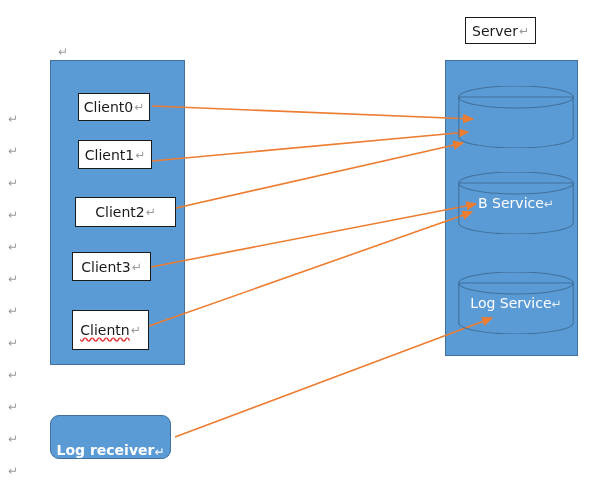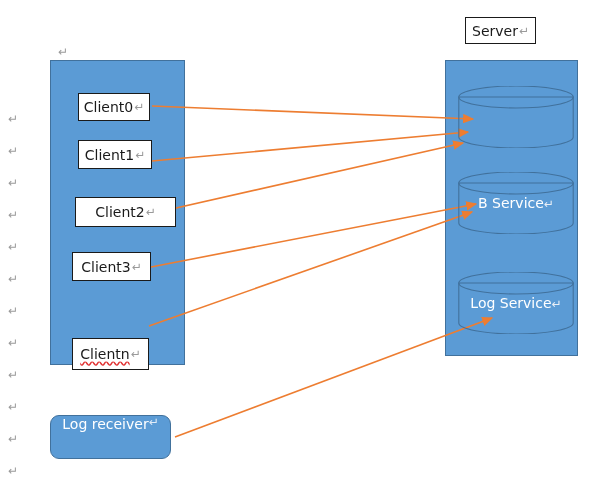--- a/index.html
+++ b/index.html
@@ -108,25 +108,25 @@
     position: absolute;
     left: 50px;
     top: 415px;
     width: 121px;
     height: 44px;
     background: #5B9BD5;
     border: 1px solid #41719C;
     border-radius: 9px;
     box-sizing: border-box;
     display: flex;
-    align-items: flex-start;
+    align-items: flex-end;
     justify-content: center;
     font-family: "DejaVu Sans", sans-serif;
     font-size: 14px;
-    font-weight: 400;
+    font-weight: 700;
     color: #ffffff;
     white-space: nowrap;
   }
   #log-receiver .pilcrow { color: #e0ebf7; }
   
   #connectors {
     position: absolute;
     left: 0; top: 0;
     width: 607px;
     height: 481px;
@@ -185,21 +185,21 @@
         <span class="pilcrow">↵</span>
       </div>
       <div class="labelbox" style="left: 75px; top: 197px; width: 101px; height: 30px;">
         <span>Client2</span>
         <span class="pilcrow">↵</span>
       </div>
       <div class="labelbox" style="left: 72px; top: 252px; width: 79px; height: 29px;">
         <span>Client3</span>
         <span class="pilcrow">↵</span>
       </div>
-      <div class="labelbox" style="left: 72px; top: 310px; width: 77px; height: 32px; margin-top: 28px;">
+      <div class="labelbox" style="left: 72px; top: 310px; width: 77px; height: 40px;">
         <span class="misspelled">Clientn</span>
         <span class="pilcrow">↵</span>
       </div>
     </div>
 
   <div class="labelbox" id="server-title-box" style="left: 465px; top: 17px; width: 71px; height: 27px;">
     <span>Server</span>
       <span class="pilcrow">↵</span>
   </div>
 

